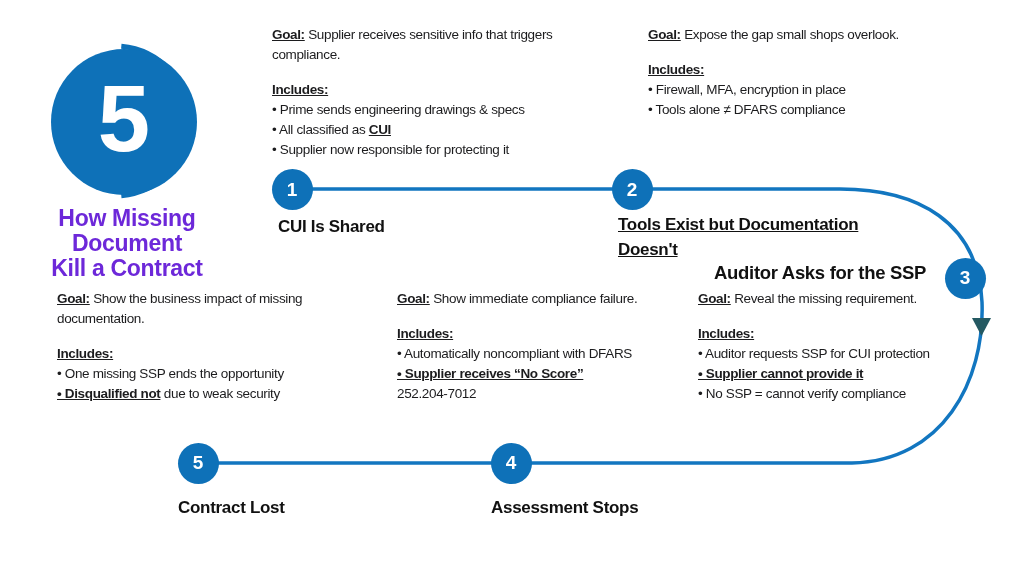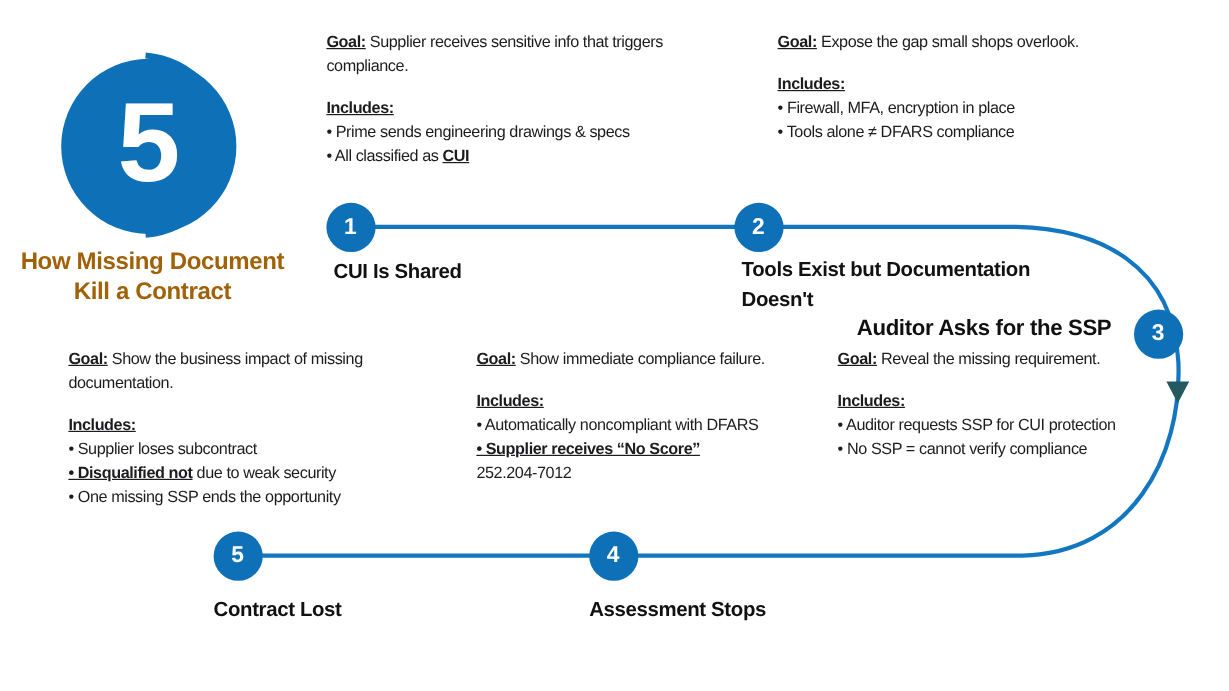--- a/index.html
+++ b/index.html
@@ -8,21 +8,21 @@
     font-family:"Liberation Sans",sans-serif;color:#1c1c1e;
   }
   svg.decor{position:absolute;left:0;top:0;z-index:0;}
   .hero-circle{
     position:absolute;left:51px;top:49px;width:146px;height:146px;border-radius:50%;
     background:#0e71b8;display:flex;align-items:center;justify-content:center;z-index:1;
   }
   .hero-number{color:#ffffff;font-size:94px;font-weight:700;line-height:1;margin-top:-6px;}
   .main-title{
     position:absolute;left:7px;top:206px;width:240px;text-align:center;
-    font-size:20px;font-weight:700;line-height:25px;color:#a16207;
+    font-size:23px;font-weight:700;line-height:25px;color:#6d28d9;
     white-space:pre-line;letter-spacing:-0.3px;z-index:1;
   }
   .step-circle{
     position:absolute;width:41px;height:41px;border-radius:50%;background:#0e71b8;
     color:#fff;display:flex;align-items:center;justify-content:center;
     font-size:19px;font-weight:700;z-index:2;
   }
   .step-label{
     position:absolute;font-size:17px;font-weight:700;color:#111;line-height:25px;
     white-space:pre-line;letter-spacing:-0.3px;z-index:1;
@@ -54,54 +54,55 @@
   <div class="main-title">How Missing Document
 Kill a Contract</div>
 
   <div class="step-circle" style="left: 271.5px; top: 169px; background: rgb(14, 113, 184);">1</div>
   <div class="step-circle" style="left: 611.5px; top: 169px; background: rgb(14, 113, 184);">2</div>
   <div class="step-circle" style="left: 944.5px; top: 257.5px; background: rgb(14, 113, 184);">3</div>
   <div class="step-circle" style="left: 490.5px; top: 442.5px; background: rgb(14, 113, 184);">4</div>
   <div class="step-circle" style="left: 177.5px; top: 442.5px; background: rgb(14, 113, 184);">5</div>
 
   <div class="step-label" style="left:278px;top:214px;">CUI Is Shared</div>
-  <div class="step-label" style="left:618px;top:212px;">Tools Exist but Documentation
+  <div class="step-label" style="left:618px;top:212px;text-decoration:underline;">Tools Exist but Documentation
 Doesn't</div>
   <div class="step-label big" style="left:714px;top:260px;">Auditor Asks for the SSP</div>
   <div class="step-label" style="left:491px;top:495px;">Assessment Stops</div>
   <div class="step-label" style="left:178px;top:495px;">Contract Lost</div>
 
   <div class="block" style="left:272px;top:25px;">
       <div class="line goal"><b>Goal:</b><span> Supplier receives sensitive info that triggers</span></div>
       <div class="line goal"><span>compliance.</span></div>
       <div class="line includes"><b>Includes:</b></div>
       <div class="line bullet"><span>• Prime sends engineering drawings &amp; specs</span></div>
       <div class="line bullet"><span>• All classified as </span><b>CUI</b></div>
+      <div class="line bullet"><span>• Supplier now responsible for protecting it</span></div>
     </div>
   <div class="block" style="left:636px;top:25px;margin-left:12px;">
       <div class="line goal"><b>Goal:</b><span> Expose the gap small shops overlook.</span></div>
       <div class="line includes"><b>Includes:</b></div>
       <div class="line bullet"><span>• Firewall, MFA, encryption in place</span></div>
       <div class="line bullet"><span>• Tools alone ≠ DFARS compliance</span></div>
     </div>
   <div class="block" style="left:698px;top:289px;">
       <div class="line goal"><b>Goal:</b><span> Reveal the missing requirement.</span></div>
       <div class="line includes"><b>Includes:</b></div>
       <div class="line bullet"><span>• Auditor requests SSP for CUI protection</span></div>
+      <div class="line bullet"><b>• Supplier cannot provide it</b></div>
       <div class="line bullet"><span>• No SSP = cannot verify compliance</span></div>
     </div>
   <div class="block" style="left:397px;top:289px;">
       <div class="line goal"><b>Goal:</b><span> Show immediate compliance failure.</span></div>
       <div class="line includes"><b>Includes:</b></div>
       <div class="line bullet"><span>• Automatically noncompliant with DFARS</span></div>
       <div class="line bullet"><b>• Supplier receives “No Score”</b></div>
       <div class="line cont"><span>252.204-7012</span></div>
     </div>
   <div class="block" style="left:57px;top:289px;">
       <div class="line goal"><b>Goal:</b><span> Show the business impact of missing</span></div>
       <div class="line goal"><span>documentation.</span></div>
       <div class="line includes"><b>Includes:</b></div>
-      <div class="line bullet"><span>• Supplier loses subcontract</span></div>
+      <div class="line bullet"><span>• One missing SSP ends the opportunity</span></div>
       <div class="line bullet"><b>• Disqualified not</b><span> due to weak security</span></div>
-      <div class="line bullet"><span>• One missing SSP ends the opportunity</span></div>
     </div>
 
 </div>
 
 </body></html>

